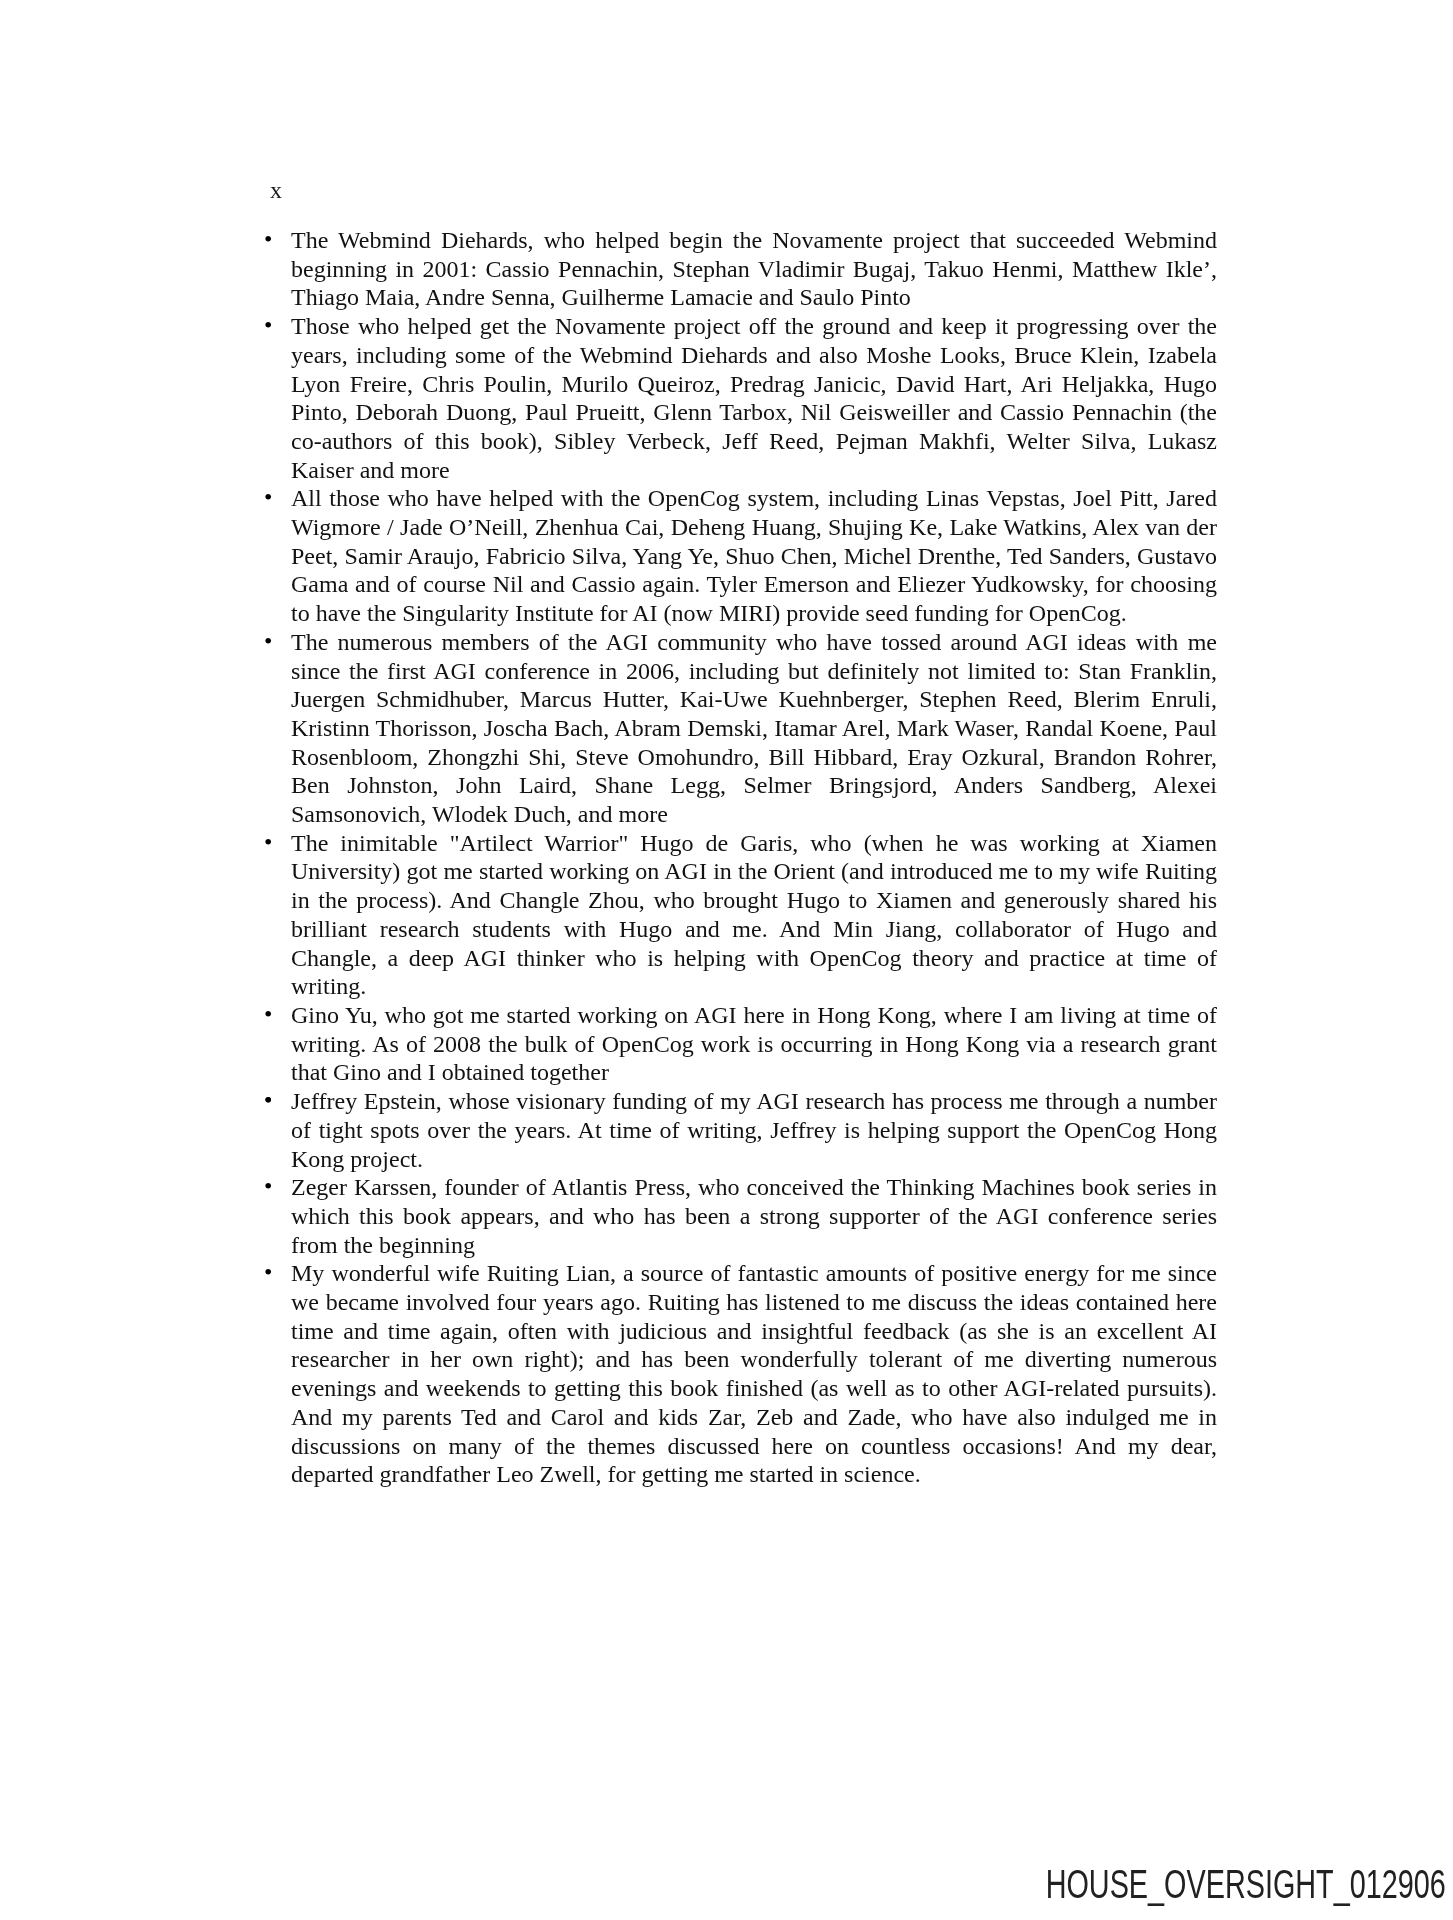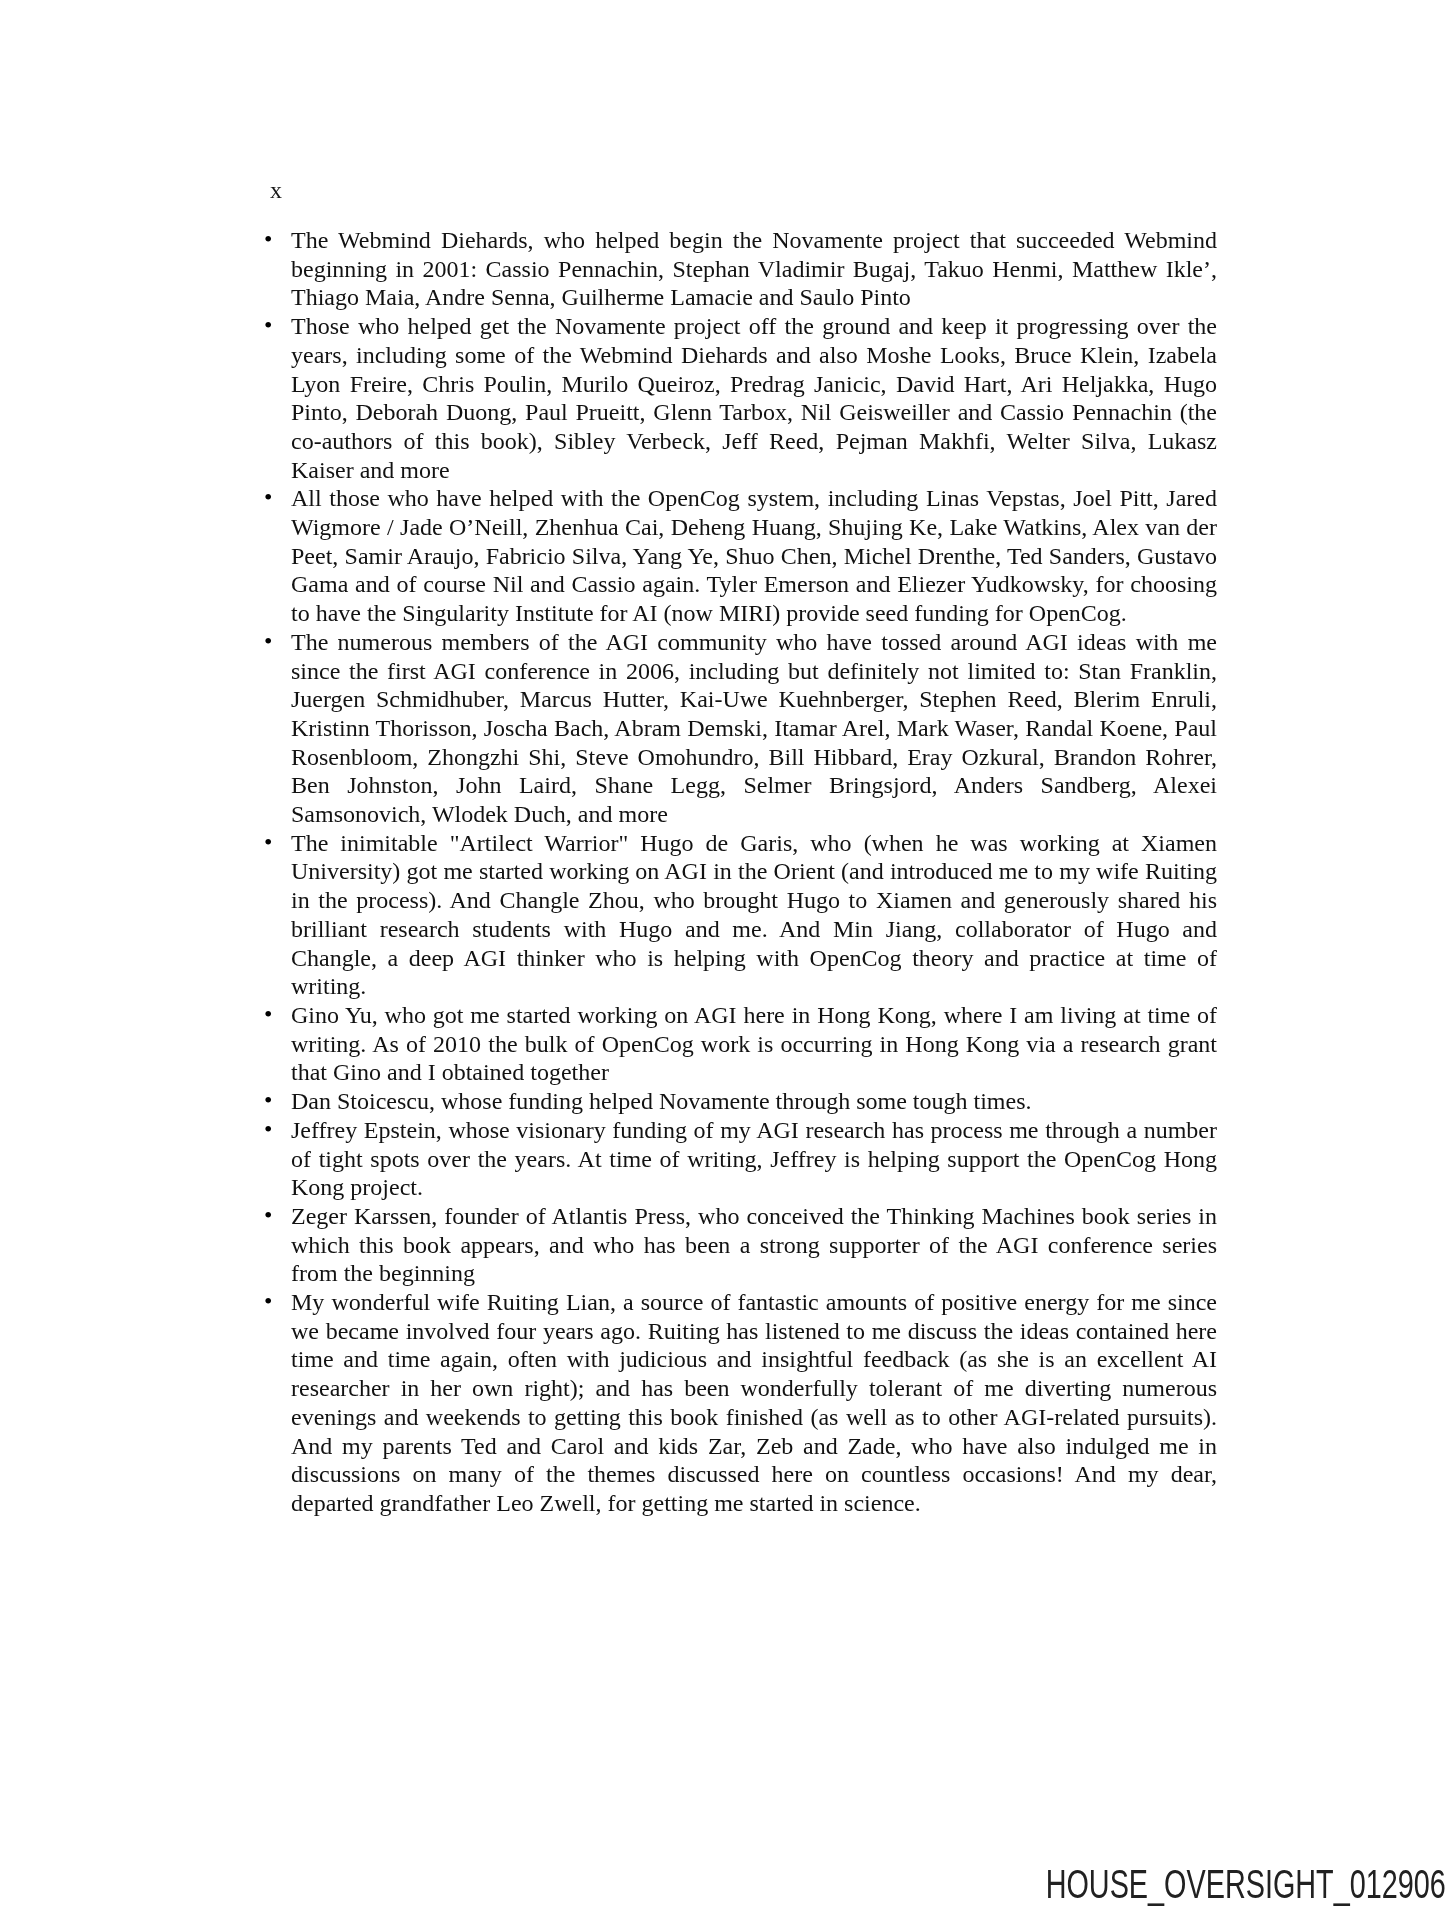--- a/index.html
+++ b/index.html
@@ -86,25 +86,24 @@
     <li>
       <span class="bullet">•</span>
       <span>The numerous members of the AGI community who have tossed around AGI ideas with me since the first AGI conference in 2006, including but definitely not limited to: Stan Franklin, Juergen Schmidhuber, Marcus Hutter, Kai-Uwe Kuehnberger, Stephen Reed, Blerim Enruli, Kristinn Thorisson, Joscha Bach, Abram Demski, Itamar Arel, Mark Waser, Randal Koene, Paul Rosenbloom, Zhongzhi Shi, Steve Omohundro, Bill Hibbard, Eray Ozkural, Brandon Rohrer, Ben Johnston, John Laird, Shane Legg, Selmer Bringsjord, Anders Sandberg, Alexei Samsonovich, Wlodek Duch, and more</span>
     </li>
     <li>
       <span class="bullet">•</span>
       <span>The inimitable "Artilect Warrior" Hugo de Garis, who (when he was working at Xiamen University) got me started working on AGI in the Orient (and introduced me to my wife Ruiting in the process). And Changle Zhou, who brought Hugo to Xiamen and generously shared his brilliant research students with Hugo and me. And Min Jiang, collaborator of Hugo and Changle, a deep AGI thinker who is helping with OpenCog theory and practice at time of writing.</span>
     </li>
     <li>
       <span class="bullet">•</span>
-      <span>Gino Yu, who got me started working on AGI here in Hong Kong, where I am living at time of writing. As of 2010 the bulk of OpenCog work is occurring in Hong Kong via a research grant that Gino and I obtained together</span>
+      <span>Gino Yu, who got me started working on AGI here in Hong Kong, where I am living at time of writing. As of 2008 the bulk of OpenCog work is occurring in Hong Kong via a research grant that Gino and I obtained together</span>
     </li>
     <li>
       <span class="bullet">•</span>
-      <span>Dan Stoicescu, whose funding helped Novamente through some tough times.</span>
     </li>
     <li>
       <span class="bullet">•</span>
       <span>Jeffrey Epstein, whose visionary funding of my AGI research has process me through a number of tight spots over the years. At time of writing, Jeffrey is helping support the OpenCog Hong Kong project.</span>
     </li>
     <li>
       <span class="bullet">•</span>
       <span>Zeger Karssen, founder of Atlantis Press, who conceived the Thinking Machines book series in which this book appears, and who has been a strong supporter of the AGI conference series from the beginning</span>
     </li>
     <li>

